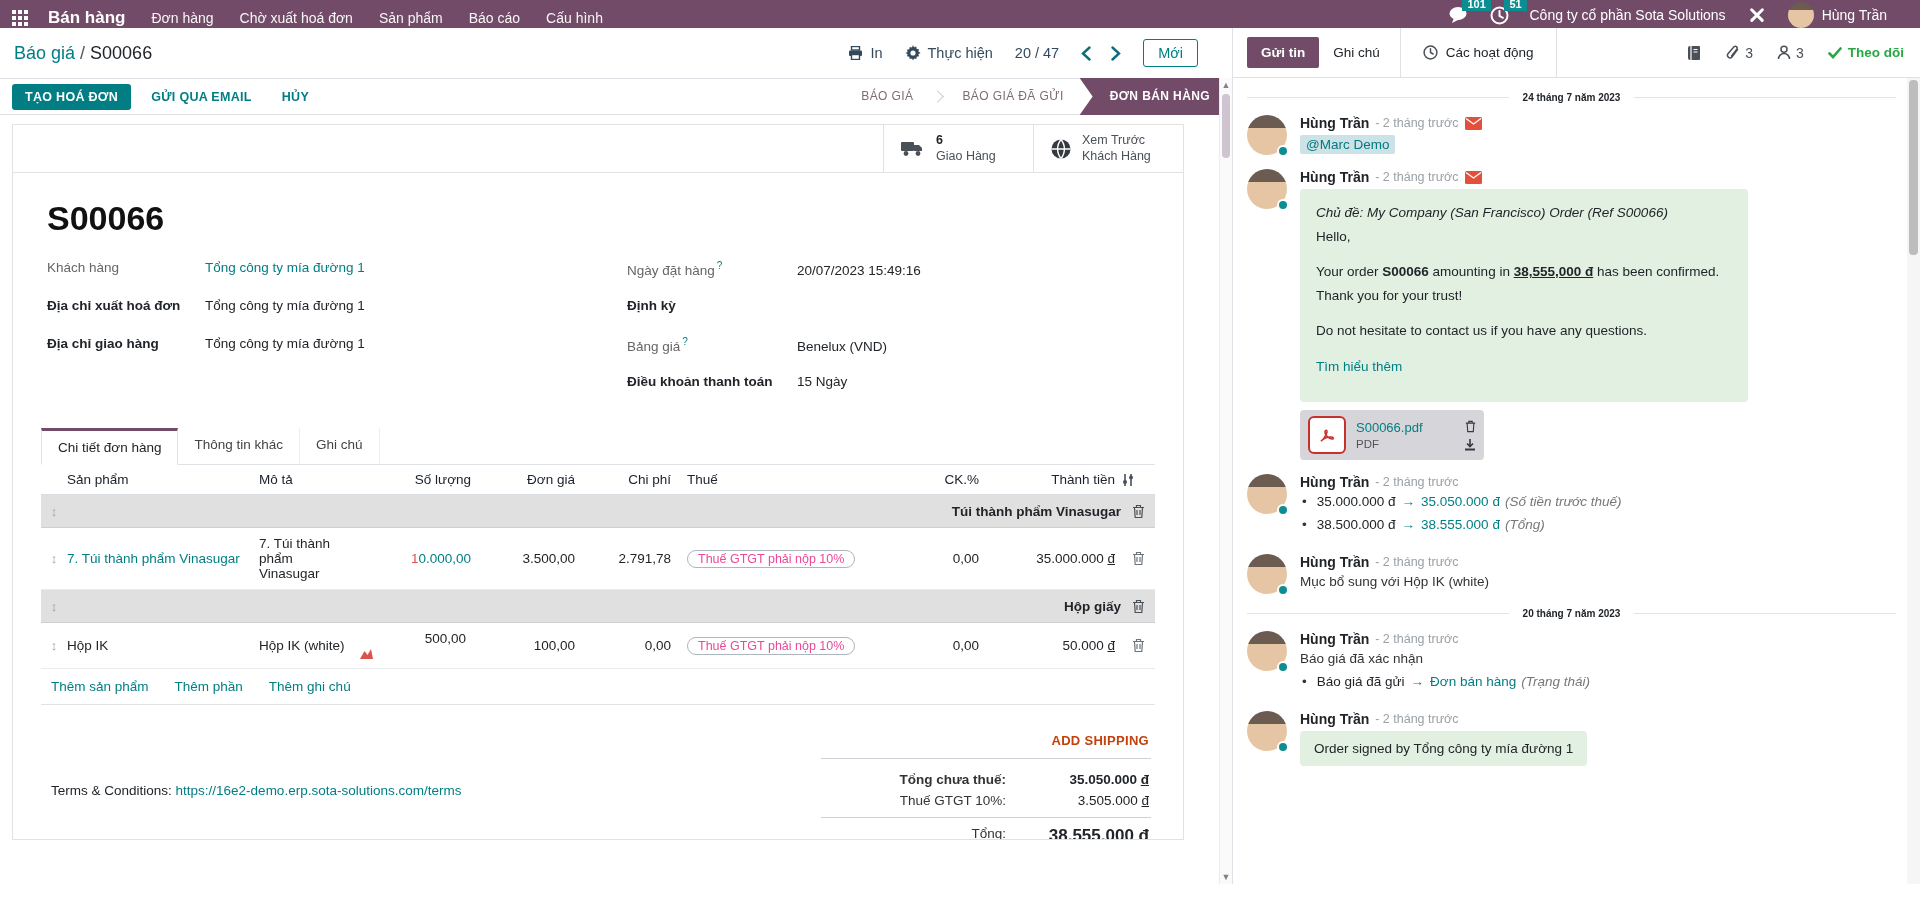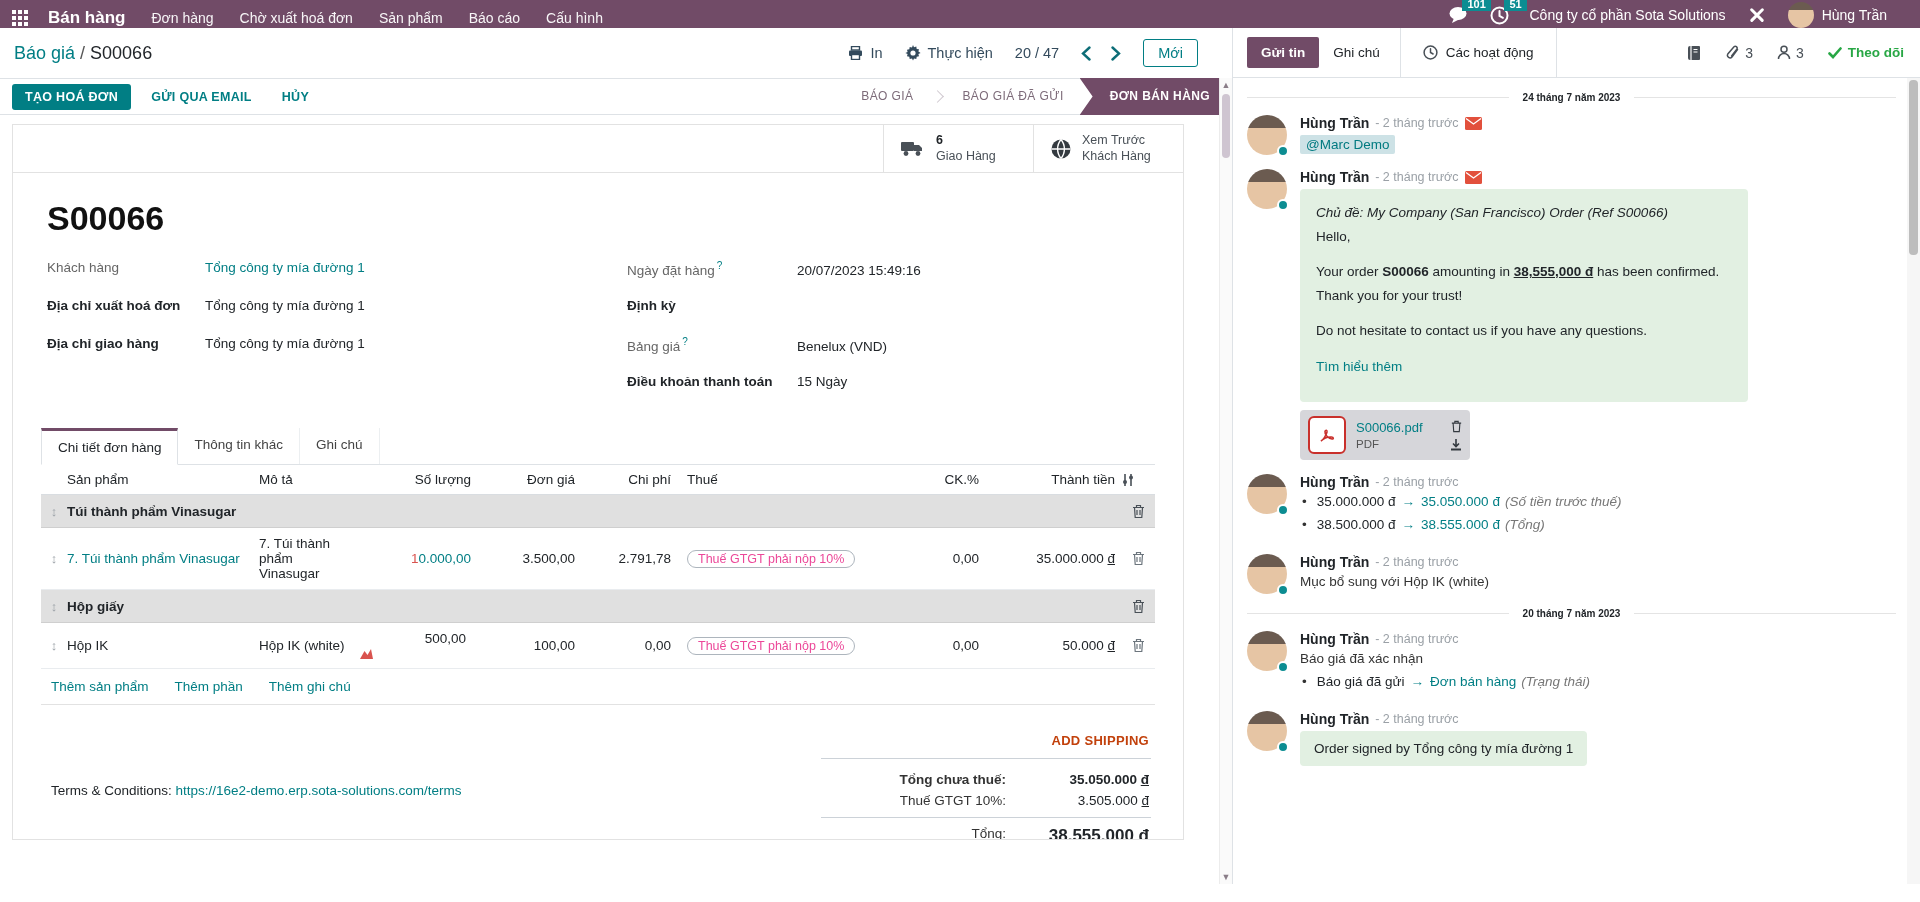--- a/index.html
+++ b/index.html
@@ -78,21 +78,21 @@
   .tab.active { border:1px solid #dee2e6; border-top:3px solid #714B67; border-bottom:1px solid #fff; margin-bottom:-1px; color:#212529; }
 
   
   .lines { width:100%; }
   .l-row { display:grid; grid-template-columns:26px 192px 1fr 118px 104px 96px 228px 80px 136px 34px; align-items:center; border-bottom:1px solid #e9ecef; }
   .l-head { border-bottom:1px solid #d9dde1; height:30px; font-size:13.5px; }
   .num { text-align:right; padding-right:6px; }
   .c-tax { padding-left:10px; }
   .handle { color:#9aa0a6; font-size:13px; text-align:center; cursor:grab; }
   .l-section { background:#e0e0e0; height:33px; border-bottom:1px solid #cfcfcf; }
-  .l-section .sec-name { grid-column:2 / 10; font-weight:700; }
+  .l-section .sec-name { grid-column:2 / 10; font-weight:700;text-align:right; }
   .l-prod { min-height:44px; padding:8px 0; }
   .prod-link { color:#017E84; cursor:pointer; }
   .tax-pill { display:inline-block; border:1px solid #adb5bd; border-radius:12px; padding:1px 10px; font-size:12.5px; color:#ec4899; background:#fff; white-space:nowrap; }
   .qty-red { color:#d9534f; }
   .qty-link { color:#017E84; cursor:pointer; }
   .cur-u { text-decoration:underline; }
   .warn-ico { margin-left:5px; vertical-align:-2px; }
   .l-footer { display:flex; gap:26px; padding:10px 0 10px 10px; border-bottom:1px solid #e2e2e2; }
   .add-link { color:#017E84; cursor:pointer; }
   .trash { cursor:pointer; display:flex; justify-content:center; }
@@ -133,21 +133,21 @@
   .msg-body { flex:1; min-width:0; }
   .msg-head { display:flex; align-items:center; gap:6px; margin-bottom:4px; }
   .author { font-weight:700; font-size:14px; }
   .time { color:#9aa0a6; font-size:12.5px; }
   .mention-chip { display:inline-block; background:#cde2e6; color:#007a80; padding:2px 6px; border-radius:2px; font-size:13.5px; cursor:pointer; }
   .email-box { background:#e2f0e2; border-radius:4px; padding:14px 16px; width:448px; font-size:13.5px; line-height:1.45; }
   .email-subject { font-style:italic; margin-bottom:4px; }
   .email-box p { margin-bottom:4px; }
   .email-box .gap { height:12px; }
   .learn-more { color:#017E84; cursor:pointer; }
-  .attach-card { display:flex; align-items:center; gap:10px; background:#d6d6da; border-radius:4px; padding:6px 8px; width:170px; margin-top:8px; }
+  .attach-card { display:flex; align-items:center; gap:10px; background:#d6d6da; border-radius:4px; padding:6px 8px; width:184px; margin-top:8px; }
   .pdf-tile { width:38px; height:38px; background:#fff; border:2px solid #c9302c; border-radius:6px; display:flex; align-items:center; justify-content:center; }
   .attach-meta { flex:1; }
   .attach-name { color:#017E84; font-size:13px; cursor:pointer; }
   .attach-type { color:#555; font-size:11.5px; margin-top:3px; }
   .attach-actions { display:flex; flex-direction:column; gap:6px; align-items:center; }
   .track-list { list-style:none; margin:2px 0 0 2px; }
   .track-list li { margin-bottom:8px; }
   .track-list li::before { content:"•"; margin-right:10px; color:#333; }
   .arrow-teal { color:#017E84; font-weight:700; margin:0 6px; }
   .arrow-teal::before { content:"→"; }

